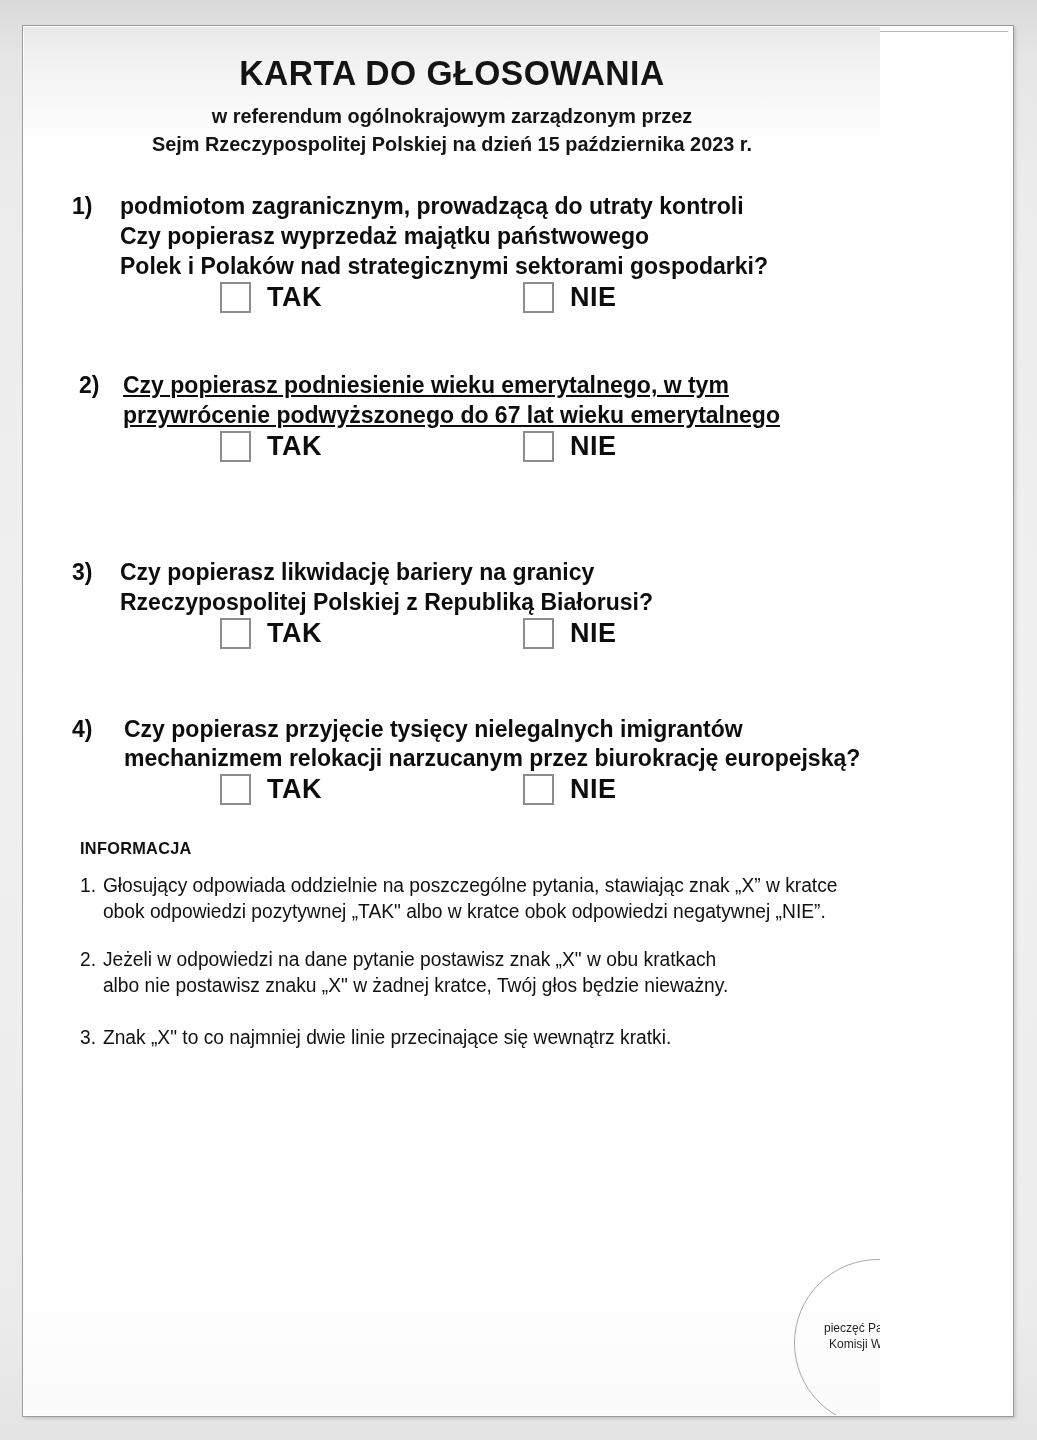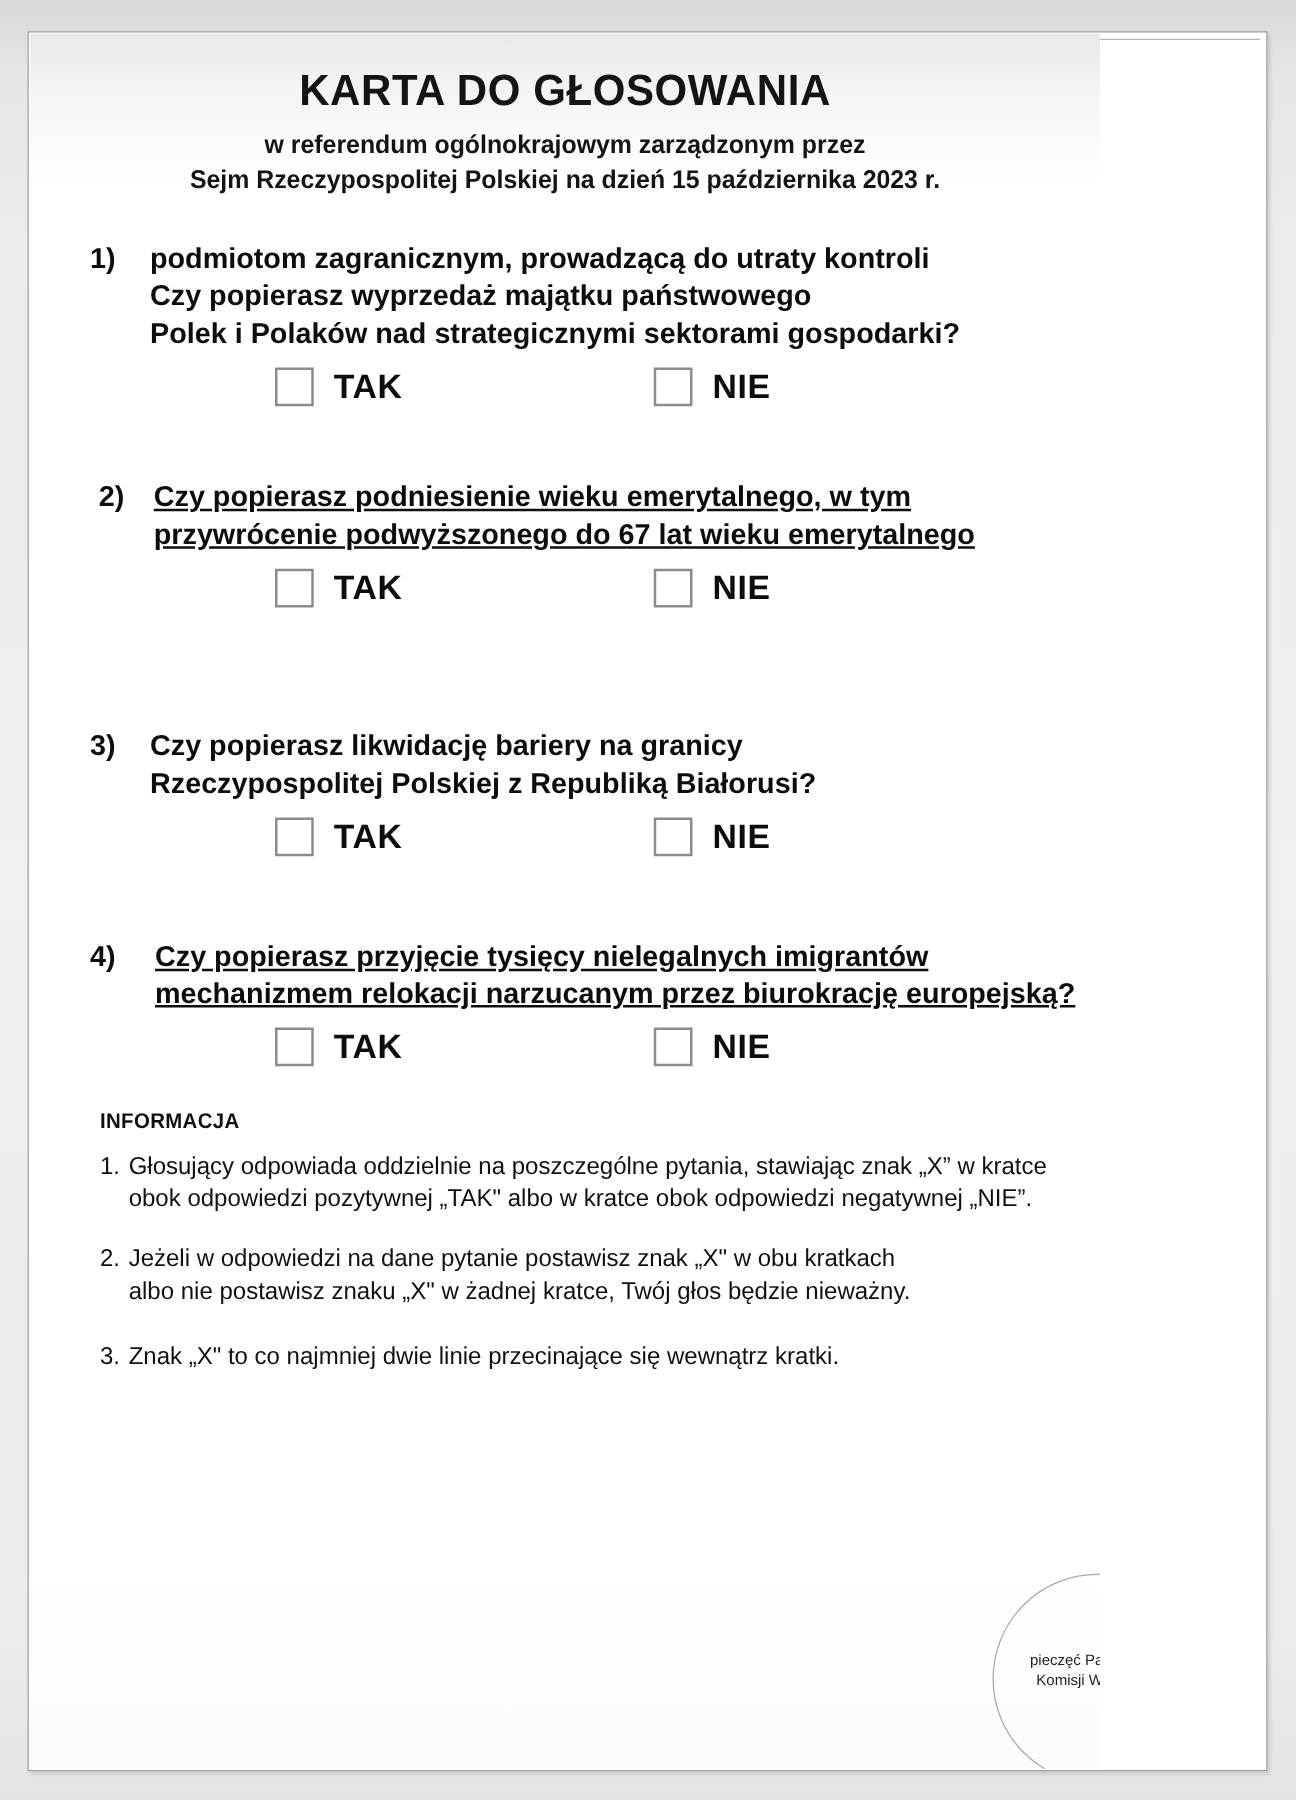--- a/index.html
+++ b/index.html
@@ -93,21 +93,20 @@
     line-height: 1.30;
     text-align: justify;
     text-align-last: left;
     flex: 1 1 auto;
   }
   .q-text .lastline { text-align: left; }
 
   .answers {
     display: flex;
     align-items: center;
-    margin-top: 12px;
   }
   .answer {
     display: flex;
     align-items: center;
   }
   .checkbox {
     width: 31px;
     height: 31px;
     border: 2px solid #8c8c8c;
     background: #ffffff;
@@ -131,21 +130,21 @@
   #q2 { margin-top: 58px; }
   #q2 .q-num { margin-left: 55px; width: 44px; }
   #q2 .q-text { width: 792px; flex: 0 0 792px; text-decoration: underline; }
 
   #q3 { margin-top: 96px; }
   #q3 .q-num { margin-left: 48px; width: 48px; }
   #q3 .q-text { width: 616px; flex: 0 0 616px; }
 
   #q4 { margin-top: 66px; }
   #q4 .q-num { margin-left: 48px; width: 52px; }
-  #q4 .q-text { width: 848px; flex: 0 0 848px; text-decoration: underline; }
+  #q4 .q-text { width: 848px; flex: 0 0 848px; }
 
   
   .info {
     margin-top: 34px;
     padding-left: 56px;
     padding-right: 18px;
   }
   .info-heading {
     font-size: 17px;
     font-weight: bold;

